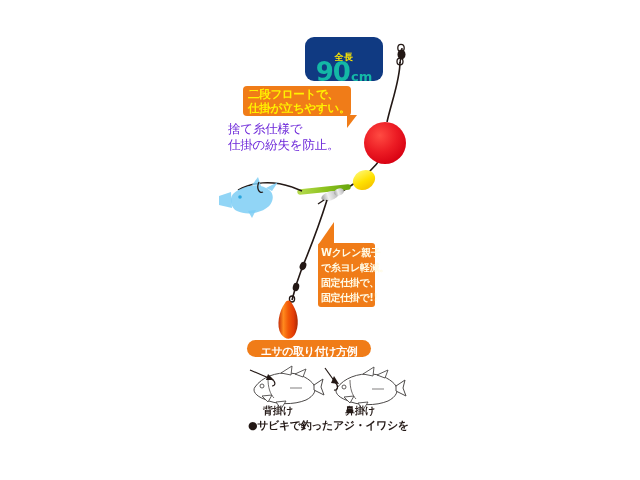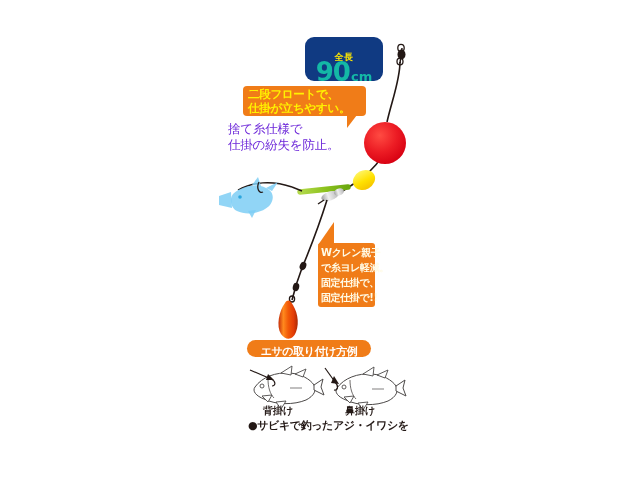--- a/index.html
+++ b/index.html
@@ -55,21 +55,21 @@
   #length-badge .unit {
     font-size: 13px;
     font-weight: bold;
     vertical-align: baseline;
     margin-left: 1px;
   }
 
   
   #bubble-top {
     left: 243px; top: 86px;
-    width: 123px; height: 30px;
+    width: 108px; height: 30px;
     background: #f07c18;
     border-radius: 4px;
   }
   #bubble-top .line {
     display: block;
     color: #fff200;
     font-size: 11.5px;
     font-weight: bold;
     line-height: 14px;
     padding-left: 5px;

